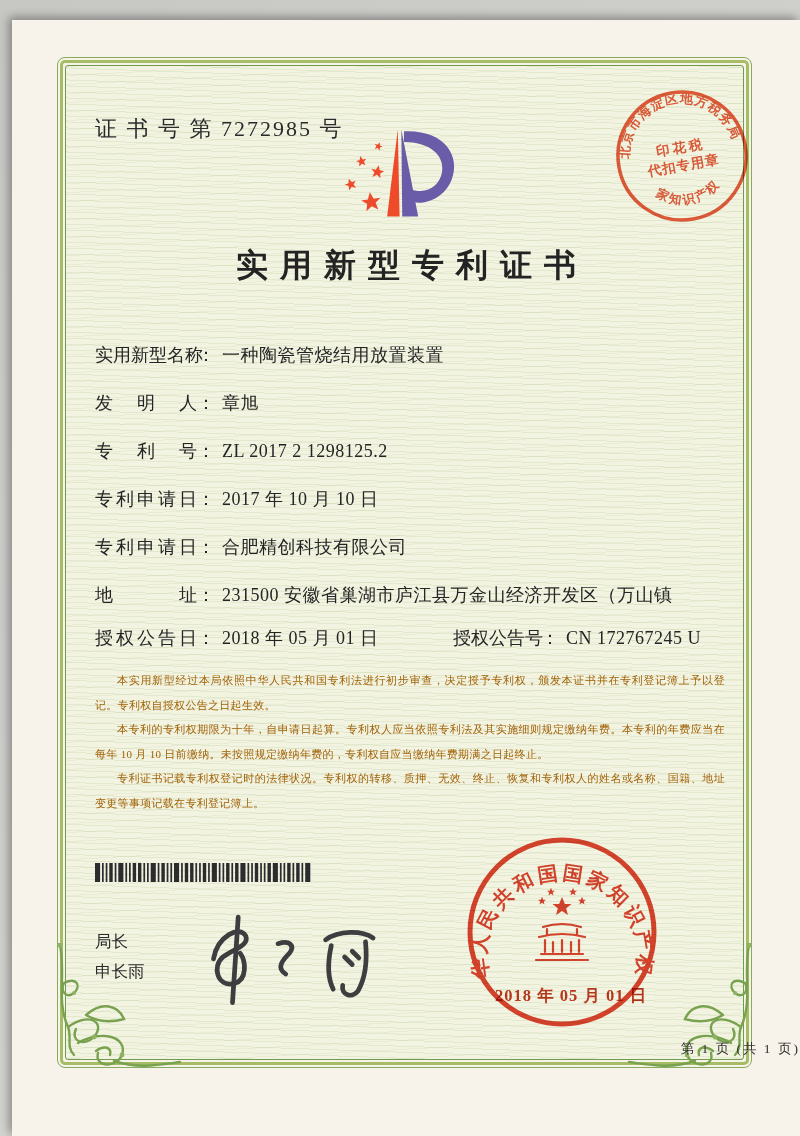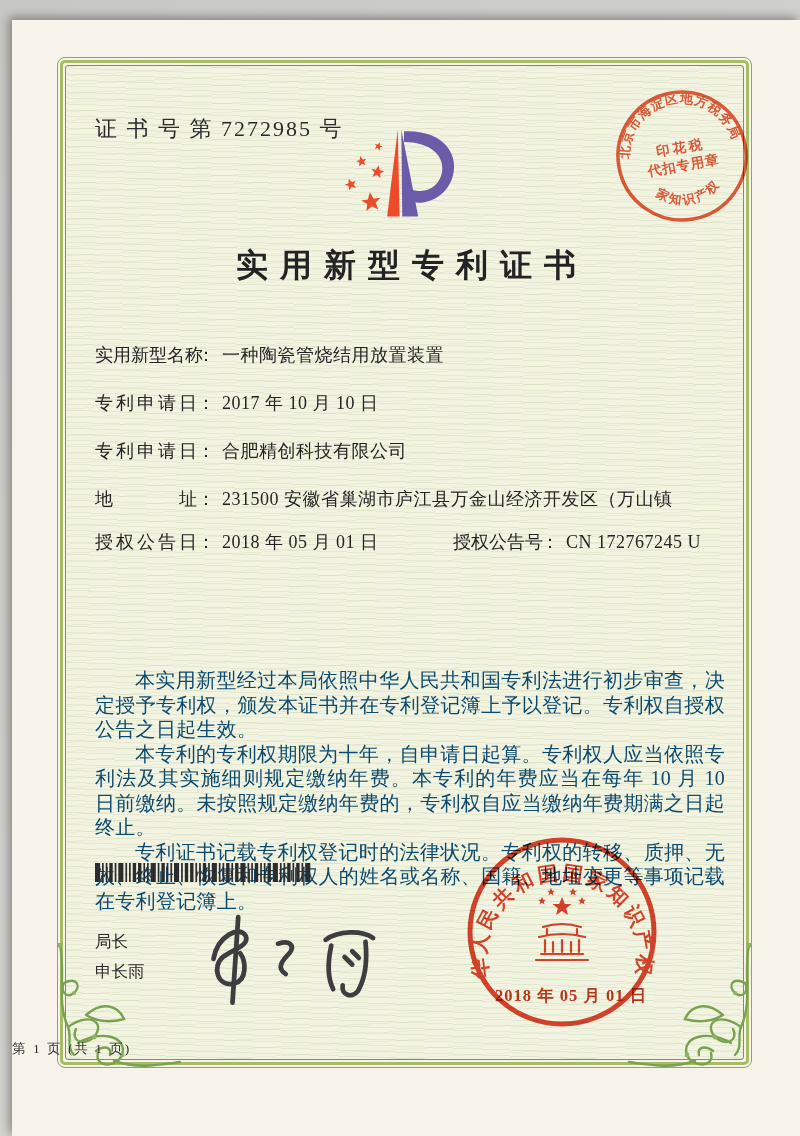--- a/index.html
+++ b/index.html
@@ -25,36 +25,36 @@
   .title{position:absolute;left:0;top:224px;width:100%;text-align:center;font-size:32px;
          font-weight:600;letter-spacing:12px;text-indent:12px;color:#232323;}
 
   .fields{position:absolute;left:83px;top:322px;width:625px;font-size:18px;color:#242424;line-height:27px;}
   .frow{margin-bottom:21px;position:relative;white-space:nowrap;}
   .flabel{display:inline-block;width:102px;text-align:justify;text-align-last:justify;vertical-align:top;}
   .fvalue{margin-left:7px;letter-spacing:.5px;}
   .addr2{margin-left:125px;white-space:nowrap;}
   .grantno{position:absolute;left:358px;top:0;}
 
-  .paras{position:absolute;left:83px;top:648px;width:630px;font-size:20px;line-height:24.5px;
-         color:#0c4a6e;text-align:justify;}
+  .paras{position:absolute;left:83px;top:648px;width:630px;font-size:11px;line-height:24.5px;
+         color:#a16207;text-align:justify;}
   .paras p{margin:0;text-indent:2em;letter-spacing:.3px;}
 
   .barcode{position:absolute;left:83px;top:843px;width:216px;height:19px;}
   .director{position:absolute;left:83px;top:906px;font-size:16.5px;line-height:30px;color:#2b2b2b;
             font-family:"Liberation Sans","DejaVu Sans",sans-serif;}
   .signature{position:absolute;left:173px;top:878px;width:228px;height:116px;}
 
   .office-seal{position:absolute;left:451px;top:813px;width:198px;height:198px;mix-blend-mode:multiply;opacity:.95;}
   .seal-date{position:absolute;left:483px;top:965px;font-size:16.5px;font-weight:700;letter-spacing:1px;
              color:#c23а20;color:#c23a20;mix-blend-mode:multiply;}
   .tax-stamp{position:absolute;left:600px;top:66px;width:140px;height:140px;transform:rotate(-10deg);
              mix-blend-mode:multiply;opacity:.93;}
 
-  .footer{position:absolute;left:0;top:1020px;width:100%;text-align:left;font-size:13.5px;
+  .footer{position:absolute;left:0;top:1020px;width:100%;text-align:right;font-size:13.5px;
           letter-spacing:2px;color:#333;}
 </style>
 </head>
 <body>
 
 <div class="photo">
   <div class="paper">
 
     <div class="frame">
       <div class="frame-mid">
@@ -109,20 +109,26 @@
         <path transform="translate(10,68) scale(0.70) rotate(-20)" d="M0,-10 L2.9,-3.1 L9.5,-3.1 L4.2,1.2 L5.9,8.1 L0,4 L-5.9,8.1 L-4.2,1.2 L-9.5,-3.1 L-2.9,-3.1 Z"></path>
         <path transform="translate(33,88) scale(1.15) rotate(-8)" d="M0,-10 L2.9,-3.1 L9.5,-3.1 L4.2,1.2 L5.9,8.1 L0,4 L-5.9,8.1 L-4.2,1.2 L-9.5,-3.1 L-2.9,-3.1 Z"></path>
       </g>
     </svg>
 
     <div class="title">实用新型专利证书</div>
 
     <div class="fields">
       <div class="frow">
         <span class="flabel">实用新型名称</span>：<span class="fvalue">一种陶瓷管烧结用放置装置</span>
+      </div>
+      <div class="frow">
+        <span class="flabel">发明人</span>：<span class="fvalue">章旭</span>
+      </div>
+      <div class="frow">
+        <span class="flabel">专利号</span>：<span class="fvalue">ZL 2017 2 1298125.2</span>
       </div>
       <div class="frow">
         <span class="flabel">专利申请日</span>：<span class="fvalue">2017 年 10 月 10 日</span>
       </div>
       <div class="frow">
         <span class="flabel">专利申请日</span>：<span class="fvalue">合肥精创科技有限公司</span>
       </div>
       <div class="frow" style="margin-bottom:16px;">
         <span class="flabel">地址</span>：<span class="fvalue">231500 安徽省巢湖市庐江县万金山经济开发区（万山镇</span>
       </div>

